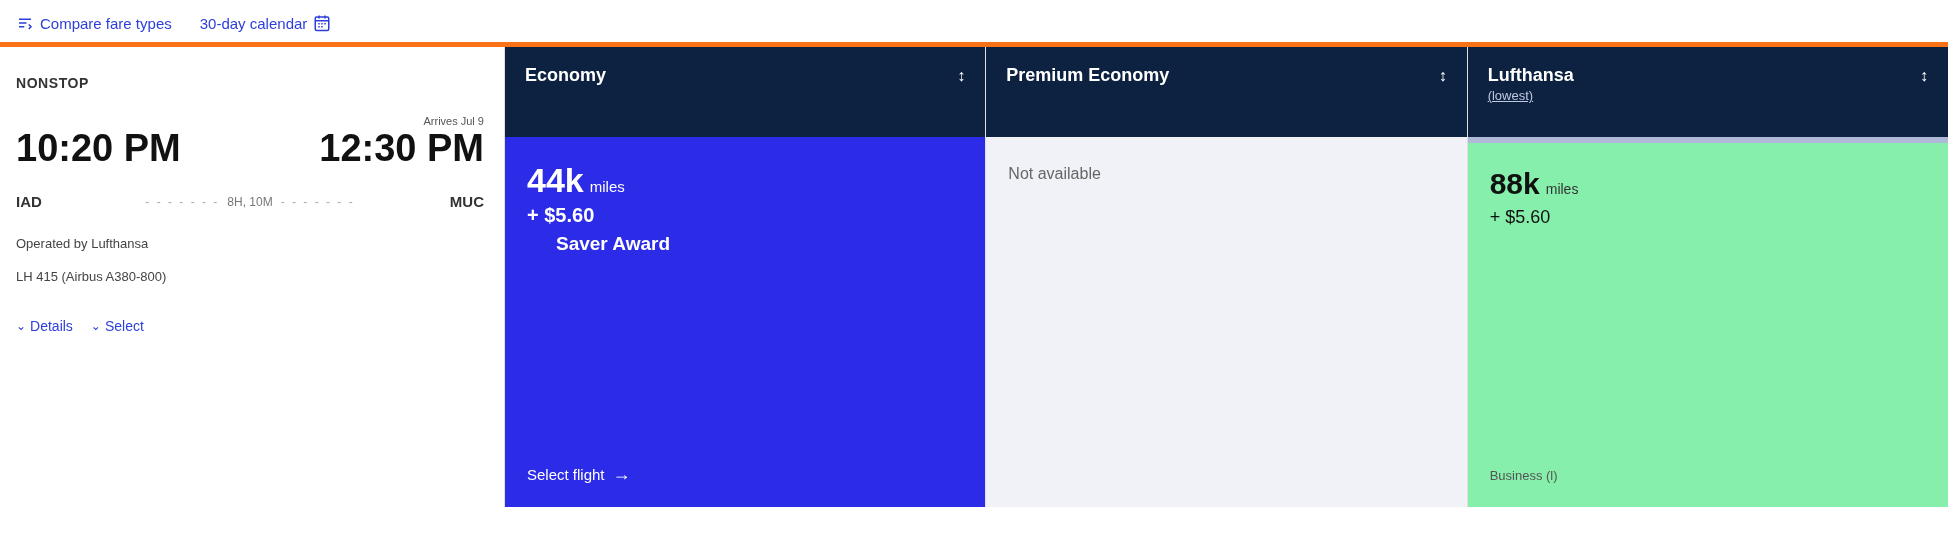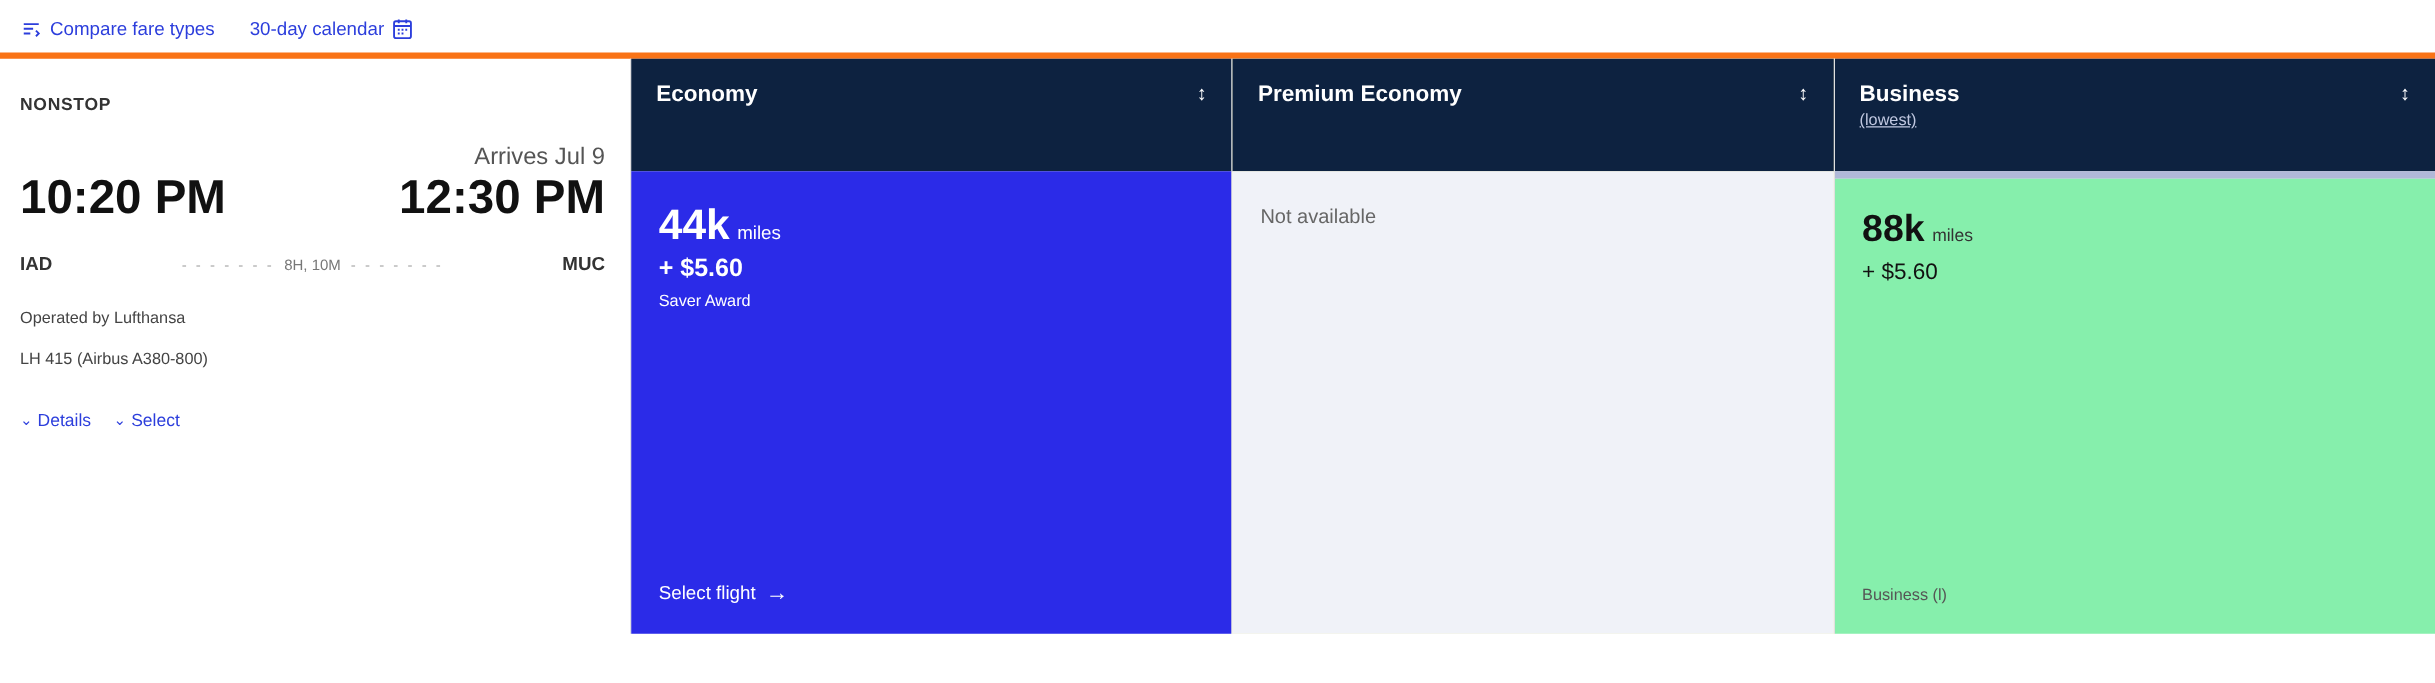--- a/index.html
+++ b/index.html
@@ -48,21 +48,21 @@
       letter-spacing: 0.04em;
       margin-bottom: 8px;
     }
     .times-row {
       display: flex;
       align-items: flex-end;
       justify-content: space-between;
       margin-bottom: 6px;
     }
     .arrives-label {
-      font-size: 19px;
+      font-size: 11px;
       color: #555;
       text-align: right;
       margin-bottom: 2px;
     }
     .time-big {
       font-size: 38px;
       font-weight: 700;
       color: #111;
       line-height: 1;
     }
@@ -197,24 +197,25 @@
       font-weight: 500;
       color: #fff;
     }
     .plus-fee {
       font-size: 20px;
       font-weight: 600;
       color: #fff;
       margin-bottom: 6px;
     }
     .award-label {
-      font-size: 13px;
-      font-weight: 400;
+      font-size: 19px;
+      font-weight: 700;
       color: #fff;
       margin-top: 4px;
+      margin-left: 29px;
     }
     .select-flight-btn {
       display: flex;
       align-items: center;
       gap: 8px;
       background: transparent;
       border: none;
       color: #fff;
       font-size: 15px;
       font-weight: 500;
@@ -383,21 +384,21 @@
         <span class="sort-icon">↕</span>
       </div>
       <div class="premium-body">
         <span class="not-available">Not available</span>
       </div>
     </div>
 
     <div class="fare-col">
       <div class="fare-header">
         <div class="fare-header-left">
-          <span class="fare-title">Business</span>
+          <span class="fare-title">Lufthansa</span>
           <span class="fare-subtitle">(lowest)</span>
         </div>
         <span class="sort-icon">↕</span>
       </div>
       <div class="fare-header-accent"></div>
       <div class="business-body">
         <div class="business-miles-row">
           <span class="business-miles-big">88k</span>
           <span class="business-miles-label">miles</span>
         </div>

